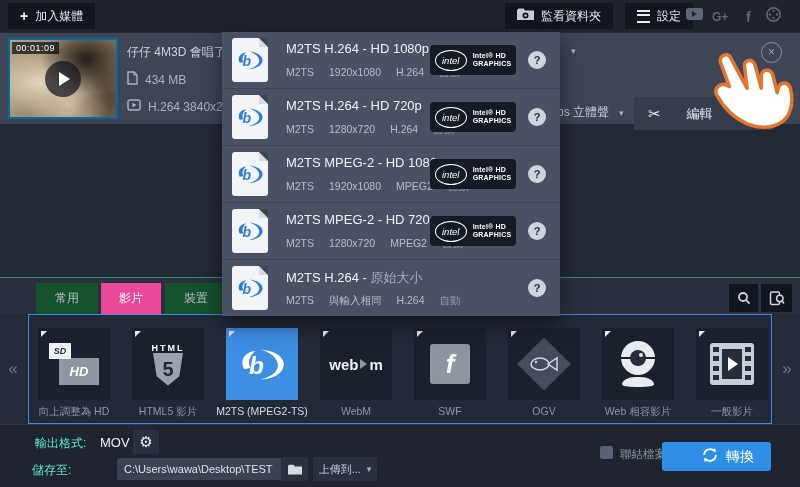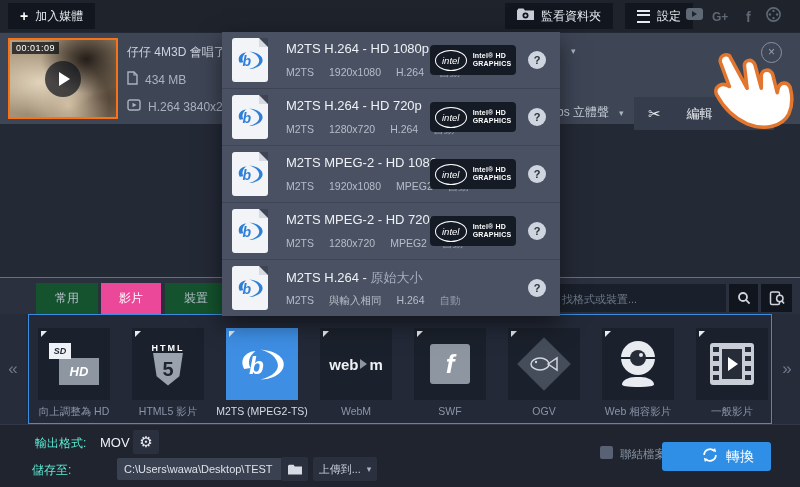--- a/index.html
+++ b/index.html
@@ -14,21 +14,21 @@
   .plus{font-size:14px;font-weight:bold;color:#fff;}
   .hamb{width:13px;height:9px;border-top:2px solid #e7ebf1;border-bottom:2px solid #e7ebf1;position:relative;}
   .hamb::after{content:"";position:absolute;left:0;top:2.5px;width:13px;height:2px;background:#e7ebf1;}
   .soc{position:absolute;top:8px;color:#5f6875;font-size:12px;font-weight:bold;}
   .yt{width:17px;height:12px;background:#5f6875;border-radius:3px;display:flex;align-items:center;justify-content:center;}
   .yt i{width:0;height:0;border-left:5px solid #1f232c;border-top:3.5px solid transparent;border-bottom:3.5px solid transparent;}
 
   
   .media-panel{position:absolute;left:0;top:32px;width:800px;height:245px;background:#242936;}
   .media-row{position:absolute;left:0;top:1px;width:800px;height:91px;background:#3e4555;}
-  .thumb{position:absolute;left:8px;top:5px;width:110px;height:81px;background:#f97316;padding:2px;box-sizing:border-box;}
+  .thumb{position:absolute;left:8px;top:5px;width:110px;height:81px;background:#0369a1;padding:2px;box-sizing:border-box;}
   .thumb-img{width:100%;height:100%;position:relative;
     background:
       radial-gradient(ellipse at 72% 25%, #241d18 0%, rgba(0,0,0,0) 42%),
       radial-gradient(ellipse at 28% 55%, #e2d4bc 0%, rgba(0,0,0,0) 55%),
       radial-gradient(ellipse at 55% 85%, #cdbB9f 0%, rgba(0,0,0,0) 50%),
       radial-gradient(ellipse at 85% 75%, #4e4034 0%, rgba(0,0,0,0) 45%),
       linear-gradient(120deg,#b4a287,#7c6d58);}
   .dur{position:absolute;left:2px;top:2px;background:rgba(10,12,16,.72);color:#fff;font-size:9px;
        padding:1px 4px;letter-spacing:.5px;}
   .play{position:absolute;left:50%;top:50%;width:36px;height:36px;margin:-18px 0 0 -18px;border-radius:50%;
@@ -322,23 +322,20 @@
       <div class="p-sub"><span>M2TS</span><span>與輸入相同</span><span>H.264</span><span class="mode">自動</span></div>
       <div class="help">?</div>
     </div>
   </div>
 
   <div class="teal-line"></div>
   <div class="tabstrip">
     <div class="tab" style="left:36px;width:62px;">常用</div>
     <div class="tab active" style="left:101px;width:60px;">影片</div>
     <div class="tab" style="left:165px;width:62px;">裝置</div>
-    <div class="searchbox">
-      <span>找格式或裝置...</span>
-    </div>
     <div class="sq-btn" style="left:729px;">
       <svg width="14" height="14" viewBox="0 0 14 14">
           <circle cx="6" cy="6" r="4" fill="none" stroke="#cfd5de" stroke-width="1.8"></circle>
           <line x1="9.2" y1="9.2" x2="12.6" y2="12.6" stroke="#cfd5de" stroke-width="1.8"></line>
         </svg>
     </div>
     <div class="sq-btn" style="left:761px;width:31px;">
       <svg width="16" height="16" viewBox="0 0 16 16">
           <rect x="1.5" y="2" width="9" height="12.5" rx="1.5" fill="none" stroke="#cfd5de" stroke-width="1.5"></rect>
           <circle cx="10.8" cy="8.5" r="3.2" fill="#11151d" stroke="#cfd5de" stroke-width="1.5"></circle>

